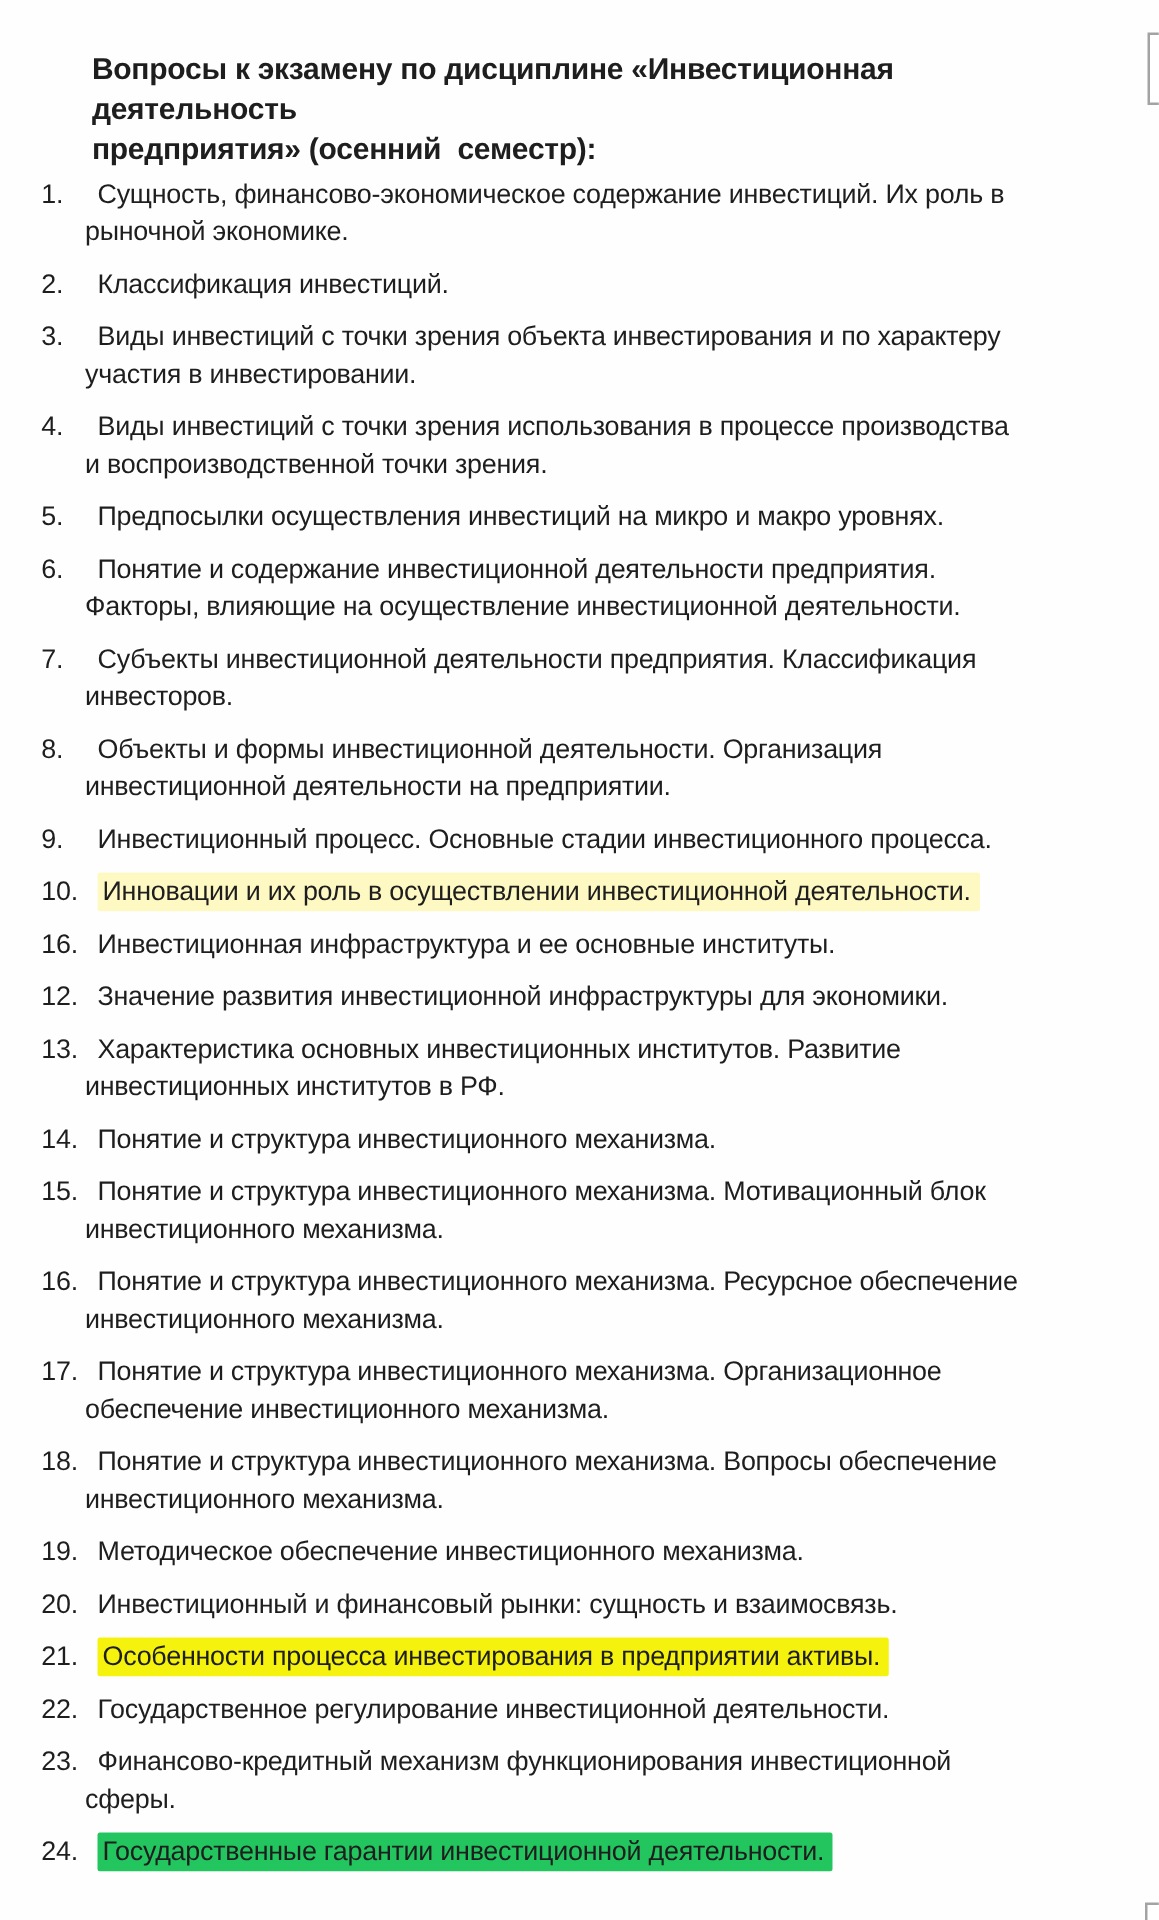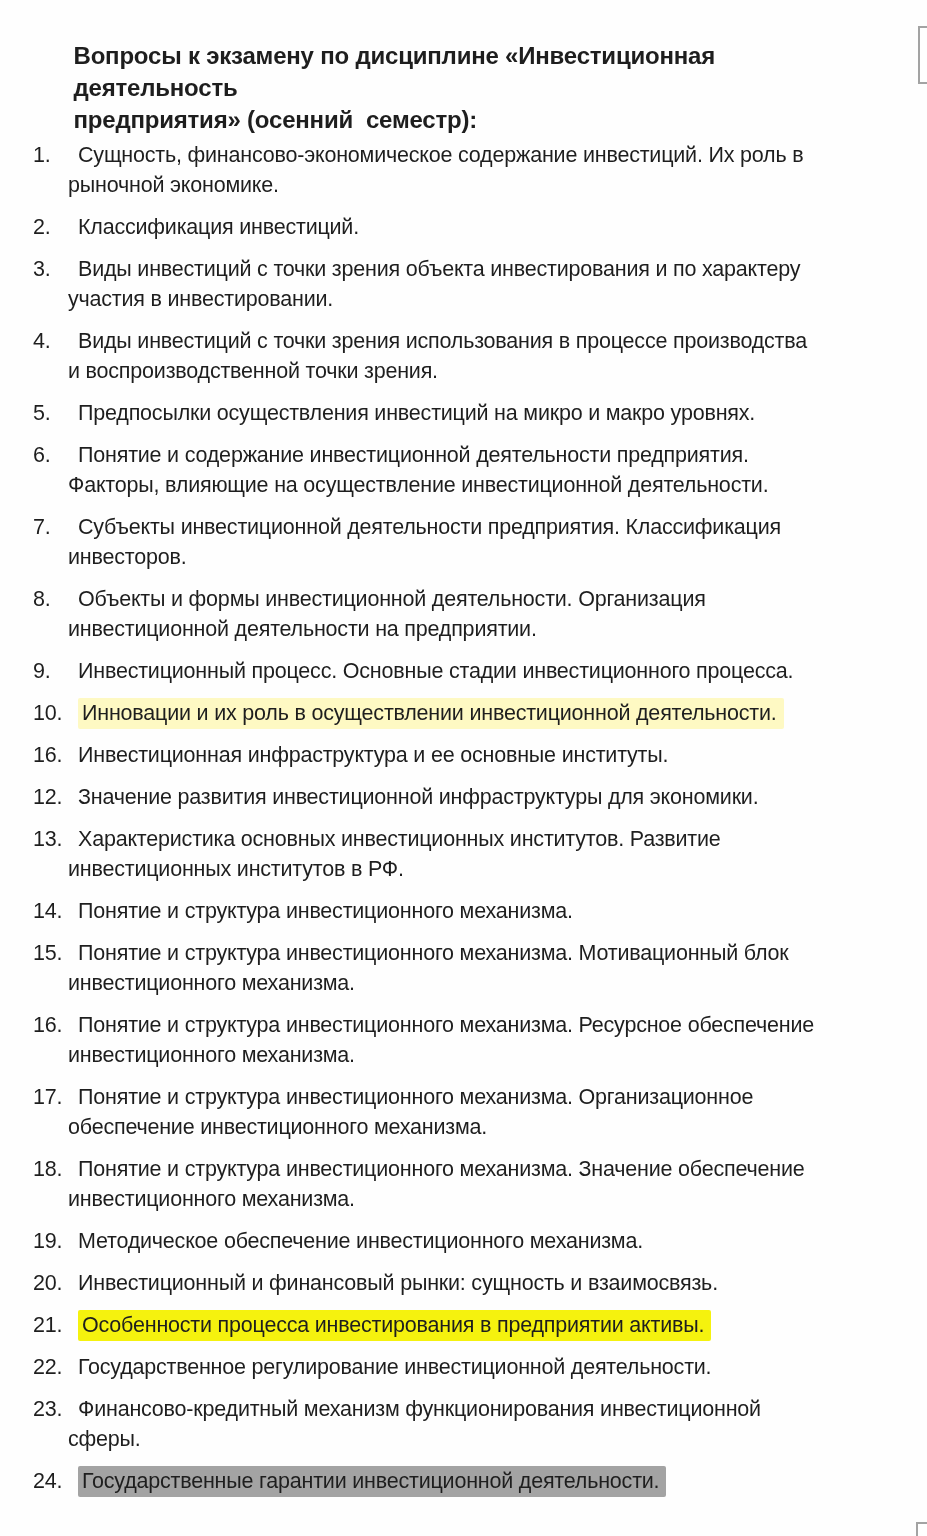--- a/index.html
+++ b/index.html
@@ -175,21 +175,21 @@
   </li>
 
   <li>
     <span class="num">17.</span>
     <span class="text">Понятие и структура инвестиционного механизма. Организационное
 обеспечение инвестиционного механизма.</span>
   </li>
 
   <li>
     <span class="num">18.</span>
-    <span class="text">Понятие и структура инвестиционного механизма. Значение обеспечение
+    <span class="text">Понятие и структура инвестиционного механизма. Вопросы обеспечение
 инвестиционного механизма.</span>
   </li>
 
   <li>
     <span class="num">19.</span>
     <span class="text">Методическое обеспечение инвестиционного механизма.</span>
   </li>
 
   <li>
     <span class="num">20.</span>
@@ -207,21 +207,21 @@
   </li>
 
   <li>
     <span class="num">23.</span>
     <span class="text">Финансово-кредитный механизм функционирования инвестиционной
 сферы.</span>
   </li>
 
   <li>
     <span class="num">24.</span>
-    <span class="text hl" style="background-color: #a3a3a3; text-align: right;">Государственные гарантии инвестиционной деятельности.</span>
+    <span class="text hl" style="background-color: #22c55e; text-align: right;">Государственные гарантии инвестиционной деятельности.</span>
   </li>
 </ol>
 
   <div class="corner-box top-right" style="border-color: rgb(163, 163, 163);"></div>
 
   <div class="corner-box bottom-right" style="border-color: rgb(163, 163, 163);"></div>
 
 </div>
 
 </body></html>

